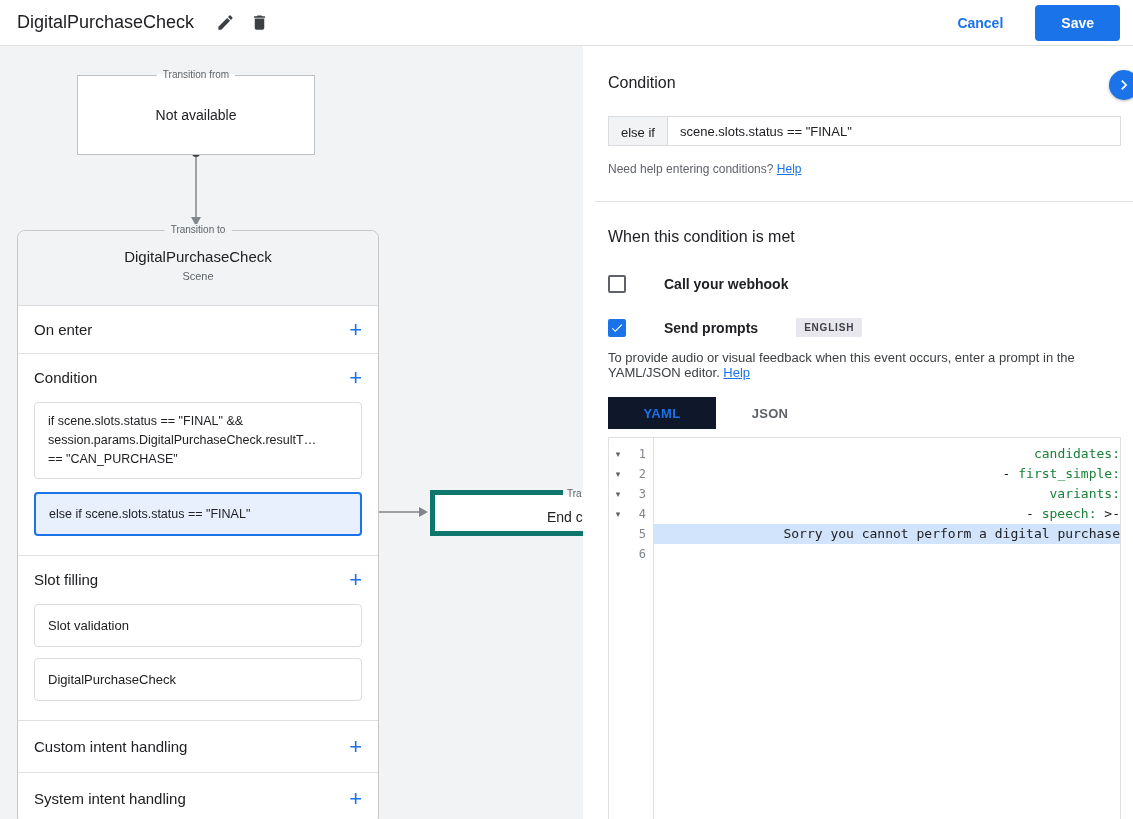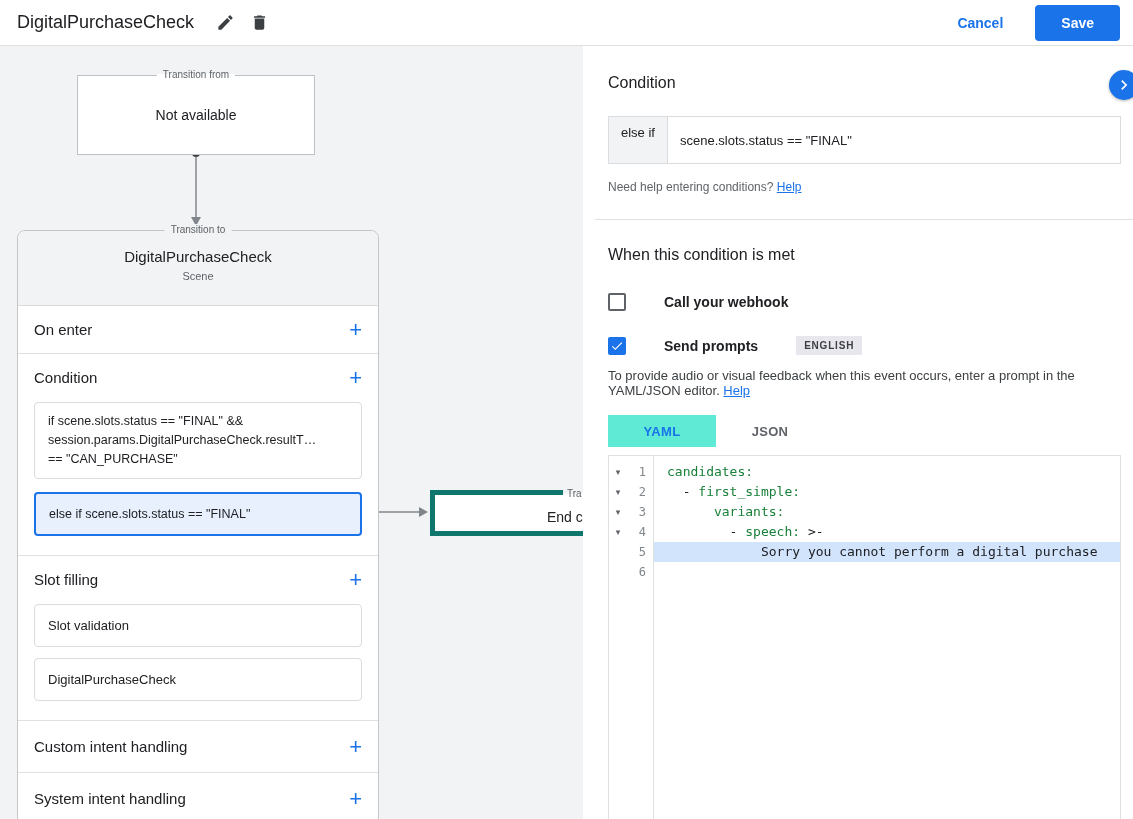--- a/index.html
+++ b/index.html
@@ -59,21 +59,21 @@
   .end-node-value { font-size: 14px; color: #202124; line-height: 44px; padding-left: 112px; white-space: nowrap; }
 
   
   .panel { position: absolute; left: 583px; top: 46px; width: 550px; height: 773px; background: #fff;
            z-index: 5; padding: 28px 12px 0 25px; }
   .panel-title { font-size: 16px; color: #202124; font-weight: 400; }
   .expand-btn { position: absolute; top: 24px; right: -6px; width: 30px; height: 30px; border-radius: 50%;
                 background: #1a73e8; border: none; display: flex; align-items: center; justify-content: center;
                 cursor: pointer; box-shadow: 0 1px 3px rgba(0,0,0,.3); }
 
-  .cond-row { display: flex; height: 48px; margin-top: 24px; }
+  .cond-row { display: flex; height: 30px; margin-top: 24px; }
   .cond-prefix { background: #f1f3f4; border: 1px solid #dadce0; border-right: none; padding: 0 12px;
                  line-height: 32px; font-size: 13px; color: #202124; }
   .cond-input { flex: 1; border: 1px solid #dadce0; padding: 0 12px; font-size: 13px; color: #202124;
                 outline: none; font-family: "Liberation Sans", sans-serif; background: #fff; }
 
   .help-line { margin-top: 16px; font-size: 12px; color: #5f6368; }
   a.link { color: #1a73e8; text-decoration: underline; cursor: pointer; }
 
   .panel-divider { height: 1px; background: #e0e0e0; margin: 25px 0 0 -13px; width: calc(100% + 25px); }
   .section-title { margin-top: 26px; font-size: 16px; color: #202124; font-weight: 400; }
@@ -85,31 +85,31 @@
   .checkbox.checked { border-color: #1a73e8; background: #1a73e8; }
   .check-label { font-size: 14px; font-weight: 700; color: #202124; margin-left: 13px; }
   .lang-badge { margin-left: 13px; background: #e8e7ee; color: #3c4043; font-size: 10px; font-weight: 700;
                 letter-spacing: .8px; padding: 4px 8px; border-radius: 0; }
 
   .prompt-desc { margin-top: 13px; font-size: 13px; color: #3c4043; line-height: 15px; width: 505px; }
 
   .tabs { display: flex; margin-top: 17px; }
   .tab { width: 108px; height: 32px; display: flex; align-items: center; justify-content: center;
          font-size: 13px; font-weight: 700; letter-spacing: .3px; color: #5f6368; cursor: pointer; background: #fff; }
-  .tab.active { color: #1a73e8; background: #5eead4; }
+  .tab.active { color: #1a73e8; background: #0f172a; }
 
   .editor { position: relative; margin-top: 8px; width: 513px; height: 386px; border: 1px solid #e0e0e0;
             background: #fff; overflow: hidden; font-family: "DejaVu Sans Mono", monospace; font-size: 13px;
             padding-top: 6px; }
   .gutter-line { position: absolute; left: 44px; top: 0; bottom: 0; width: 1px; background: #e0e0e0; }
   .ed-row { display: flex; height: 20px; line-height: 20px; }
   .ed-fold { width: 18px; text-align: center; font-size: 9px; color: #5f6368;
              font-family: "Liberation Sans", sans-serif; cursor: pointer; }
   .ed-num { width: 26px; text-align: right; padding-right: 7px; color: #80868b; font-size: 12px; flex: none; }
-  .ed-code { flex: 1; padding-left: 14px; white-space: pre; overflow: hidden; color: #202124; }
+  .ed-code { flex: 1; padding-left: 14px; white-space: pre; overflow: hidden; color: #202124; text-align: right; }
   .ed-hl { background: #d2e3fc; }
   .seg-key { color: #188038; }
   .seg-plain { color: #202124; }
 </style>
 </head>
 <body>
 
 <div class="page">
 
   <div class="topbar">

